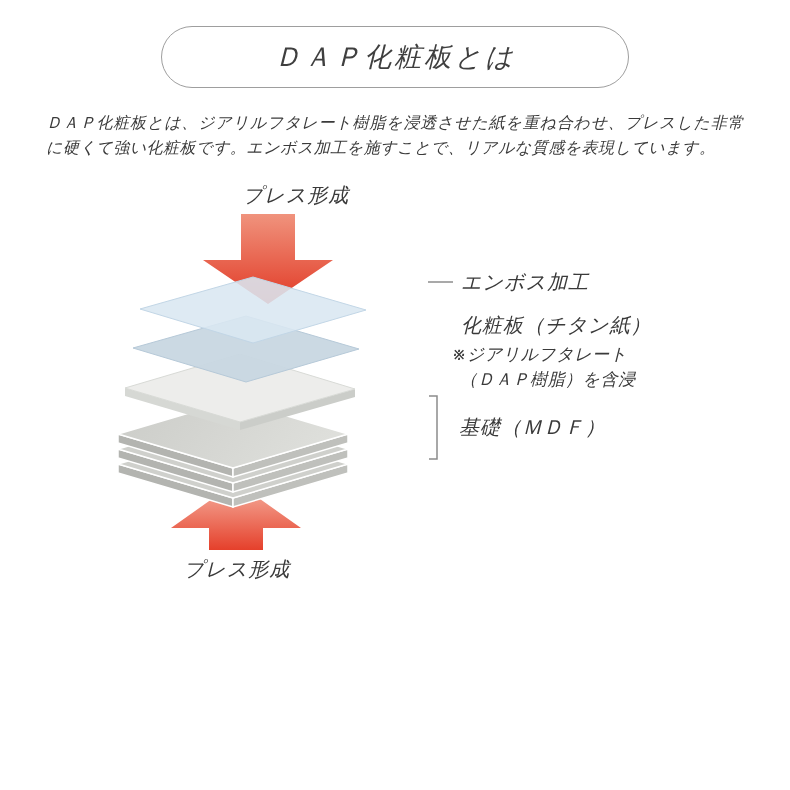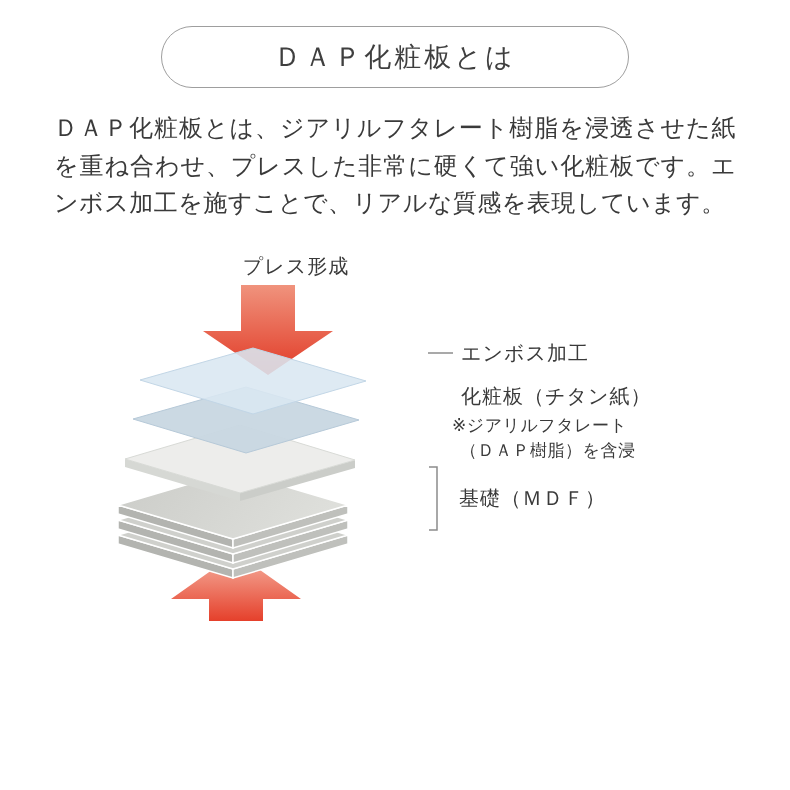--- a/index.html
+++ b/index.html
@@ -3,35 +3,35 @@
 <meta charset="utf-8">
 <style>
   * { box-sizing: border-box; }
   html, body { margin: 0; padding: 0; }
   body {
     width: 790px; height: 790px;
     background: #ffffff;
     font-family: "DejaVu Sans", "Liberation Sans", sans-serif;
     color: #3a3a3a;
   }
-  .page { width: 790px; height: 624px; overflow: hidden; }
+  .page { width: 790px; height: 624px; overflow: hidden; font-style: italic; }
 
   .title-pill {
     width: 468px; height: 62px;
     margin: 26px auto 0;
     border: 1px solid #9e9e9e;
     border-radius: 40px;
     display: flex; align-items: center; justify-content: center;
     font-size: 27px; letter-spacing: 3px; color: #3f3f3f;
     background: #ffffff;
   }
 
   .body-text {
-    margin: 8px; padding: 0 46px;
-    font-size: 24px; line-height: 1.57; letter-spacing: 0.5px;
+    margin: 0; padding: 0 46px;
+    font-size: 16px; line-height: 1.57; letter-spacing: 0.5px;
     text-align: justify;
   }
   .intro { margin-top: 22px; }
   .outro { margin-top: 30px; }
 
   .diagram { display: block; margin: 0 auto; }
   .dlabel { font-size: 20px; fill: #3a3a3a; letter-spacing: 1px; }
   .dnote  { font-size: 17px; fill: #3a3a3a; letter-spacing: 0.5px; }
 </style>
 </head>

